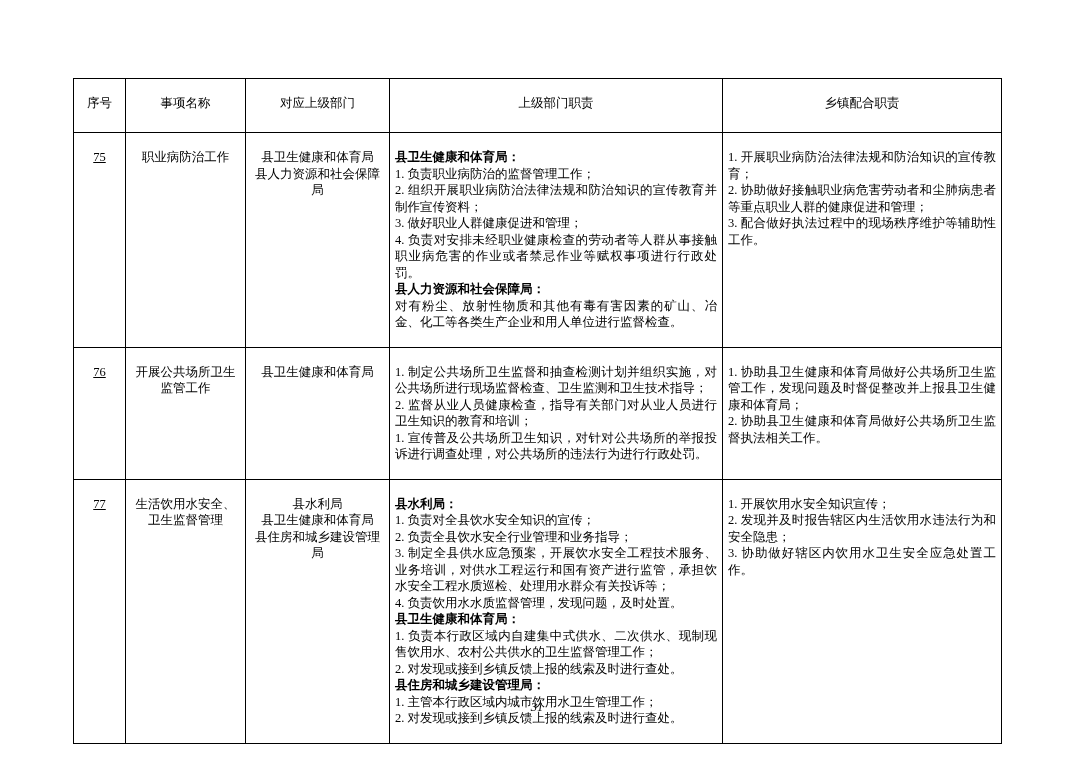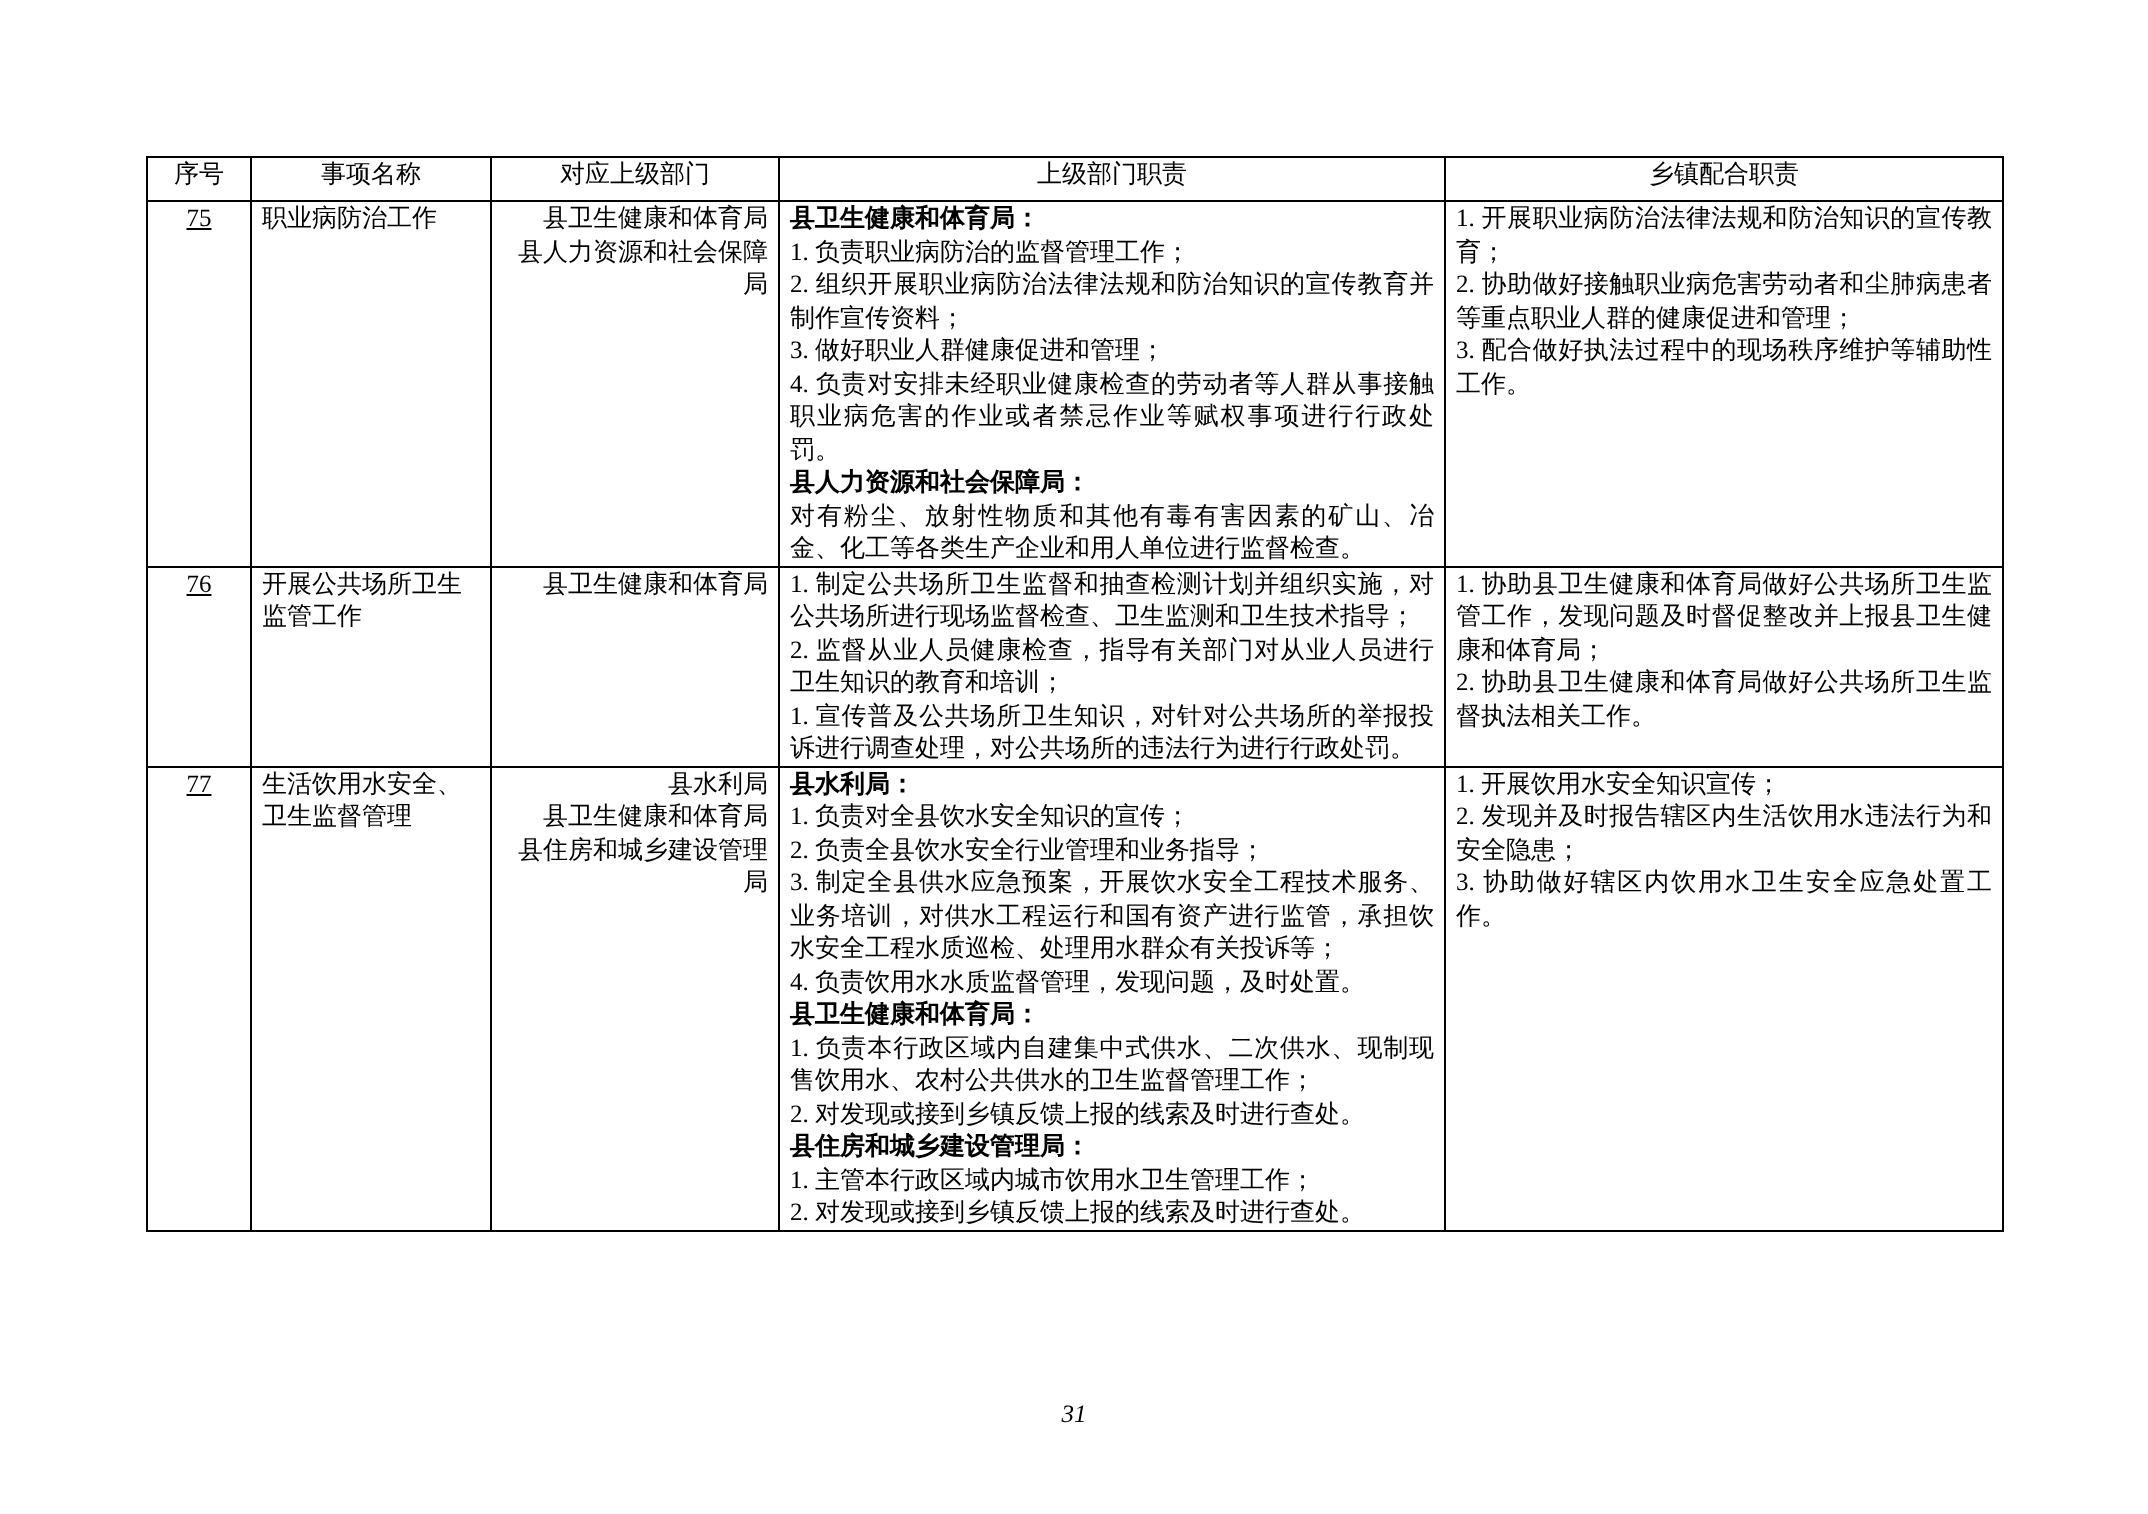--- a/index.html
+++ b/index.html
@@ -25,21 +25,21 @@
     position: absolute;
     left: 73px;
     top: 78px;
     width: 928px;
     border-collapse: collapse;
     table-layout: fixed;
   }
   .doc-table td, .doc-table th {
     border: 1px solid #000000;
     vertical-align: top;
-    padding: 0 5px;
+    padding: 16px 5px;
     font-size: 12.5px;
     line-height: 1.32;
     font-weight: normal;
   }
   
   col.c-seq   { width: 52px; }
   col.c-name  { width: 120px; }
   col.c-dept  { width: 144px; }
   col.c-duty  { width: 333px; }
   col.c-town  { width: 279px; }
@@ -58,26 +58,26 @@
     padding: 5px 10px;
     height: 22px;
     vertical-align: middle;
   }
   .cell-center {
     text-align: center;
     vertical-align: middle;
     text-decoration: underline;
   }
   .cell-name {
-    text-align: left;
+    text-align: center;
     vertical-align: middle;
     padding-left: 8px;
   }
   .cell-dept {
-    text-align: right;
+    text-align: center;
     vertical-align: middle;
     padding-left: 8px;
   }
   .cell-body {
     text-align: justify;
     vertical-align: middle;
   }
   .b { font-weight: bold; }
   .line { display: block; }
   .pagenum {

